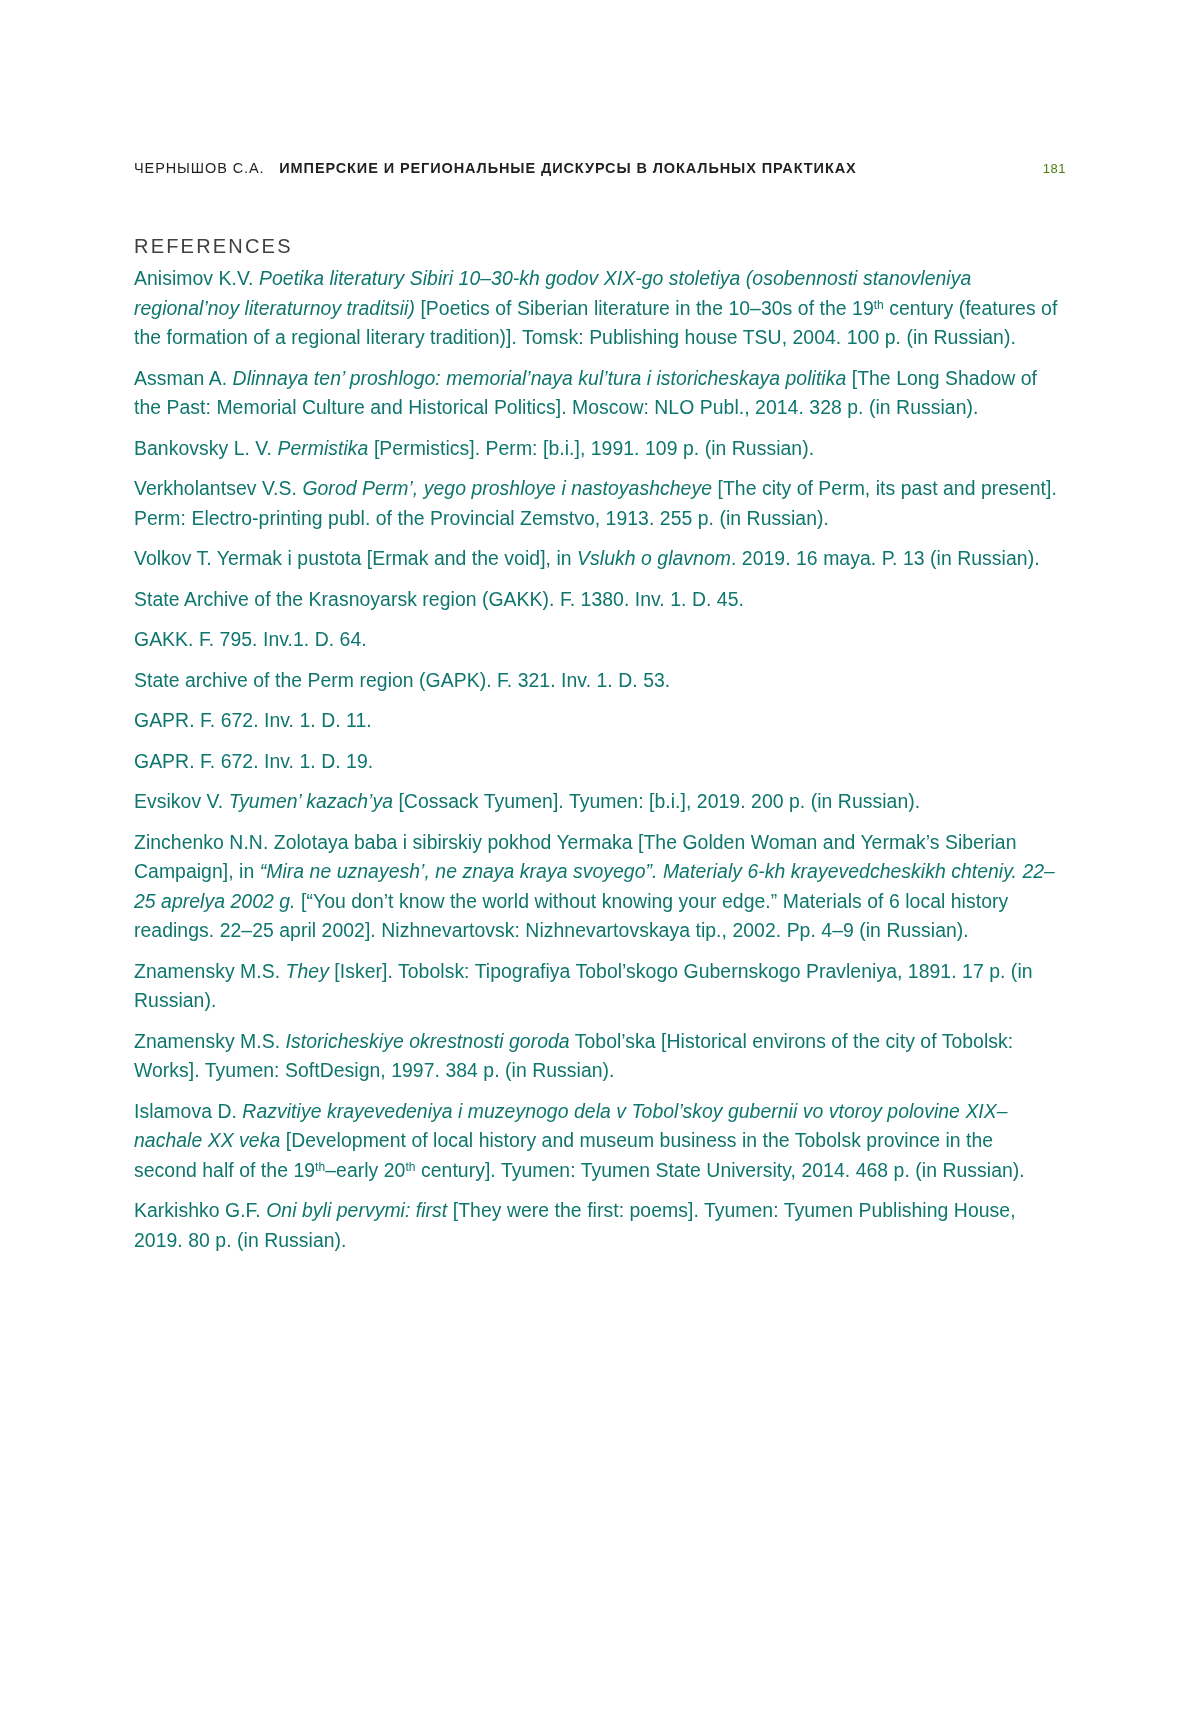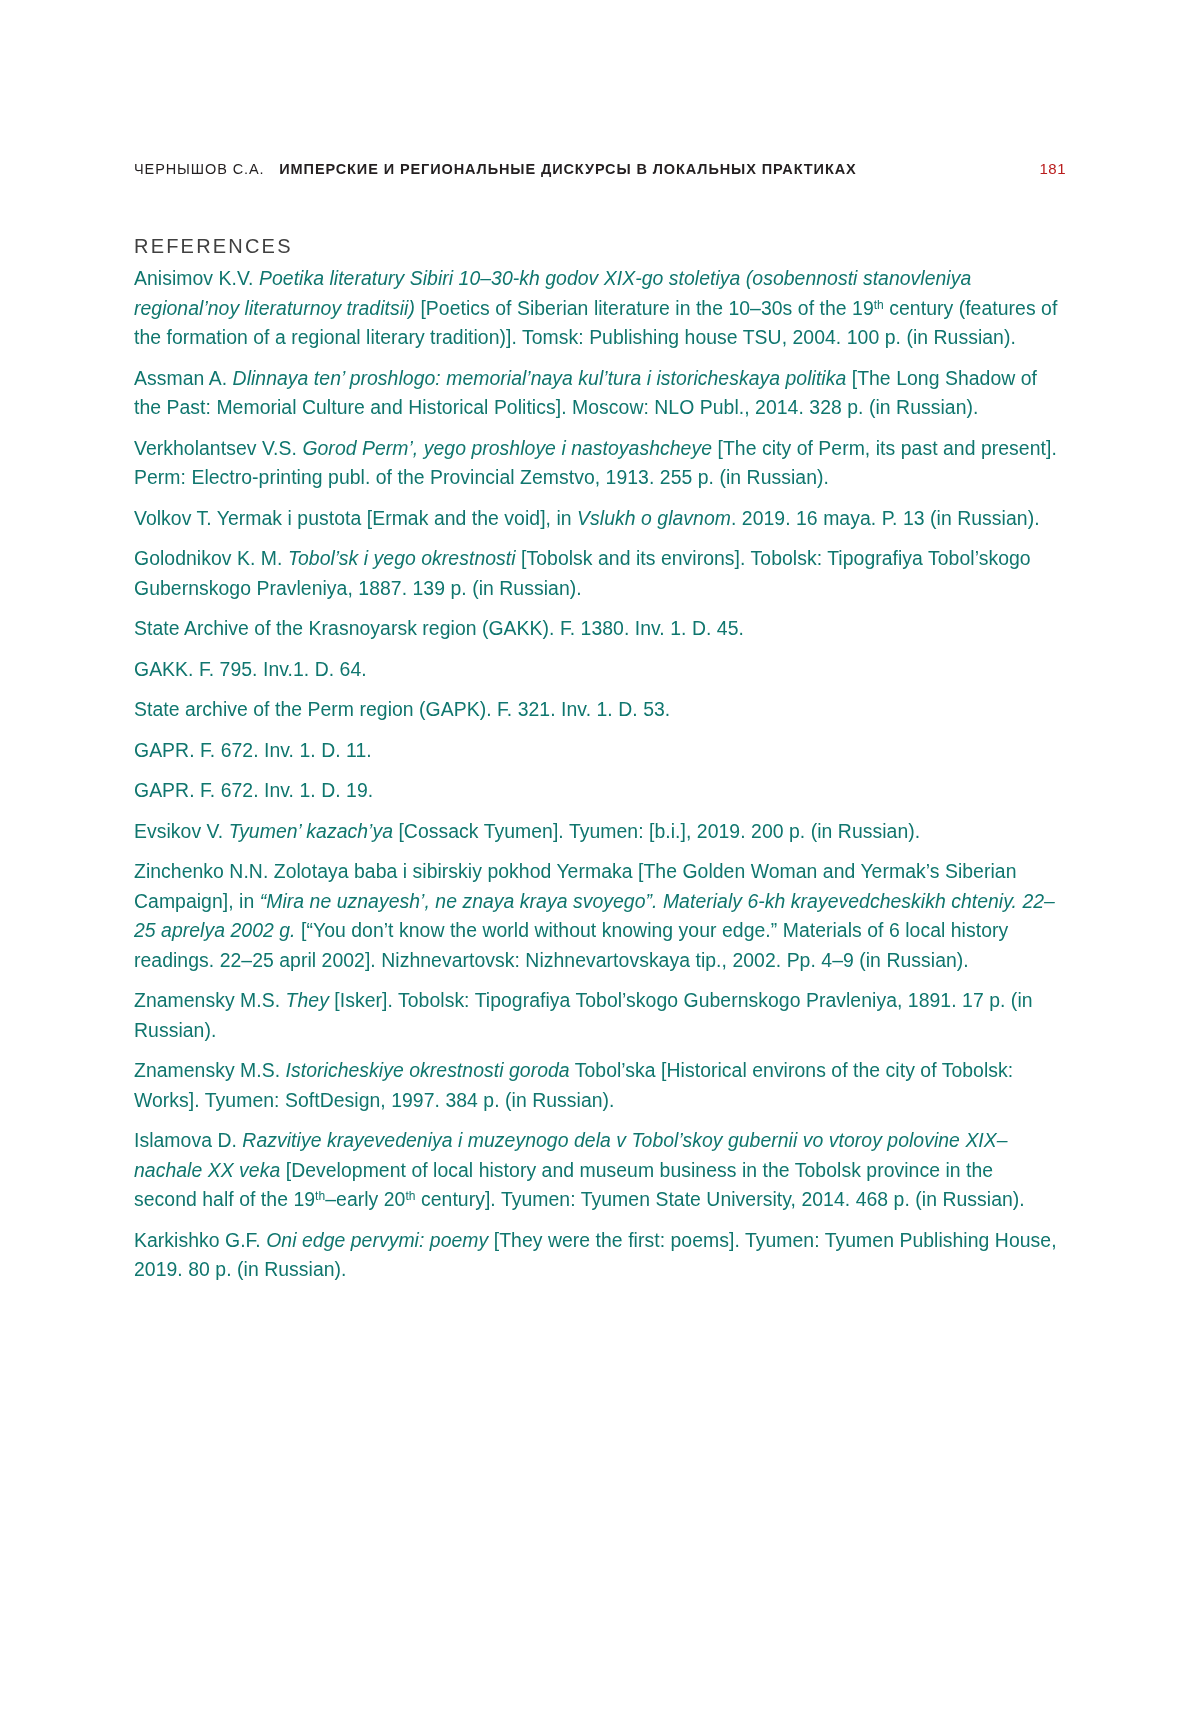--- a/index.html
+++ b/index.html
@@ -36,23 +36,23 @@
     color: #231f20;
     white-space: nowrap;
   }
   .rh-author {
     font-weight: 400;
   }
   .rh-title {
     font-weight: 700;
   }
   .rh-page {
-    font-size: 15px;
+    font-size: 13px;
     letter-spacing: 0.5px;
-    color: #b91c1c;
+    color: #4d7c0f;
   }
   .section-title {
     position: absolute;
     top: 222px;
     left: 134px;
     font-size: 20px;
     letter-spacing: 2.2px;
     color: #404040;
     font-weight: 400;
   }
@@ -90,29 +90,29 @@
       <span class="rh-title">ИМПЕРСКИЕ И РЕГИОНАЛЬНЫЕ ДИСКУРСЫ В ЛОКАЛЬНЫХ ПРАКТИКАХ</span>
     </div>
     <div class="rh-page">181</div>
   </div>
 
   <h1 class="section-title">REFERENCES</h1>
 
   <div class="refs">
       <p class="ref">Anisimov K.V. <i>Poetika literatury Sibiri 10–30-kh godov XIX-go stoletiya (osobennosti stanovleniya regional’noy literaturnoy traditsii)</i> [Poetics of Siberian literature in the 10–30s of the 19<sup>th</sup> century (features of the formation of a regional literary tradition)]. Tomsk: Publishing house TSU, 2004. 100 p. (in Russian).</p>
       <p class="ref">Assman A. <i>Dlinnaya ten’ proshlogo: memorial’naya kul’tura i istoricheskaya politika</i> [The Long Shadow of the Past: Memorial Culture and Historical Politics]. Moscow: NLO Publ., 2014. 328 p. (in Russian).</p>
+      <p class="ref">Bankovsky L. V. <i>Permistika</i> [Permistics]. Perm: [b.i.], 1991. 109 p. (in Russian).</p>
       <p class="ref">Verkholantsev V.S. <i>Gorod Perm’, yego proshloye i nastoyashcheye</i> [The city of Perm, its past and present]. Perm: Electro-printing publ. of the Provincial Zemstvo, 1913. 255 p. (in Russian).</p>
       <p class="ref">Volkov T. Yermak i pustota [Ermak and the void], in <i>Vslukh o glavnom</i>. 2019. 16 maya. P. 13 (in Russian).</p>
-      <p class="ref">Golodnikov K. M. <i>Tobol’sk i yego okrestnosti</i> [Tobolsk and its environs]. Tobolsk: Tipografiya Tobol’skogo Gubernskogo Pravleniya, 1887. 139 p. (in Russian).</p>
       <p class="ref">State Archive of the Krasnoyarsk region (GAKK). F. 1380. Inv. 1. D. 45.</p>
       <p class="ref">GAKK. F. 795. Inv.1. D. 64.</p>
       <p class="ref">State archive of the Perm region (GAPK). F. 321. Inv. 1. D. 53.</p>
       <p class="ref">GAPR. F. 672. Inv. 1. D. 11.</p>
       <p class="ref">GAPR. F. 672. Inv. 1. D. 19.</p>
       <p class="ref">Evsikov V. <i>Tyumen’ kazach’ya</i> [Cossack Tyumen]. Tyumen: [b.i.], 2019. 200 p. (in Russian).</p>
       <p class="ref">Zinchenko N.N. Zolotaya baba i sibirskiy pokhod Yermaka [The Golden Woman and Yermak’s Siberian Campaign], in <i>“Mira ne uznayesh’, ne znaya kraya svoyego”. Materialy 6-kh krayevedcheskikh chteniy. 22–25 aprelya 2002 g.</i> [“You don’t know the world without knowing your edge.” Materials of 6 local history readings. 22–25 april 2002]. Nizhnevartovsk: Nizhnevartovskaya tip., 2002. Pp. 4–9 (in Russian).</p>
       <p class="ref">Znamensky M.S. <i>They</i> [Isker]. Tobolsk: Tipografiya Tobol’skogo Gubernskogo Pravleniya, 1891. 17 p. (in Russian).</p>
       <p class="ref">Znamensky M.S. <i>Istoricheskiye okrestnosti goroda</i> Tobol’ska [Historical environs of the city of Tobolsk: Works]. Tyumen: SoftDesign, 1997. 384 p. (in Russian).</p>
       <p class="ref">Islamova D. <i>Razvitiye krayevedeniya i muzeynogo dela v Tobol’skoy gubernii vo vtoroy polovine XIX–nachale XX veka</i> [Development of local history and museum business in the Tobolsk province in the second half of the 19<sup>th</sup>–early 20<sup>th</sup> century]. Tyumen: Tyumen State University, 2014. 468 p. (in Russian).</p>
-      <p class="ref">Karkishko G.F. <i>Oni edge pervymi: poemy</i> [They were the first: poems]. Tyumen: Tyumen Publishing House, 2019. 80 p. (in Russian).</p>
+      <p class="ref">Karkishko G.F. <i>Oni byli pervymi: first</i> [They were the first: poems]. Tyumen: Tyumen Publishing House, 2019. 80 p. (in Russian).</p>
     </div>
 
 </div>
 
 </body></html>

